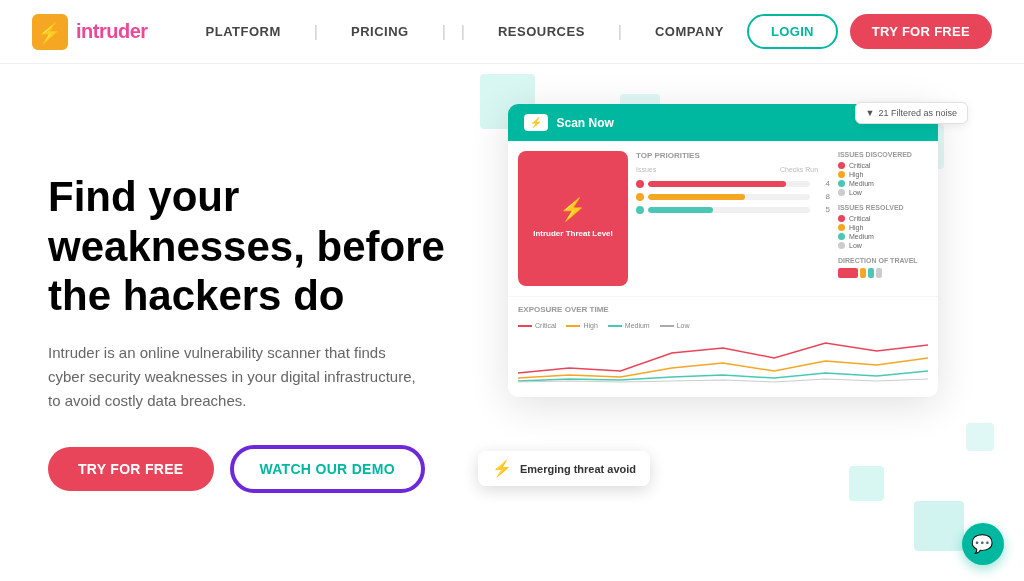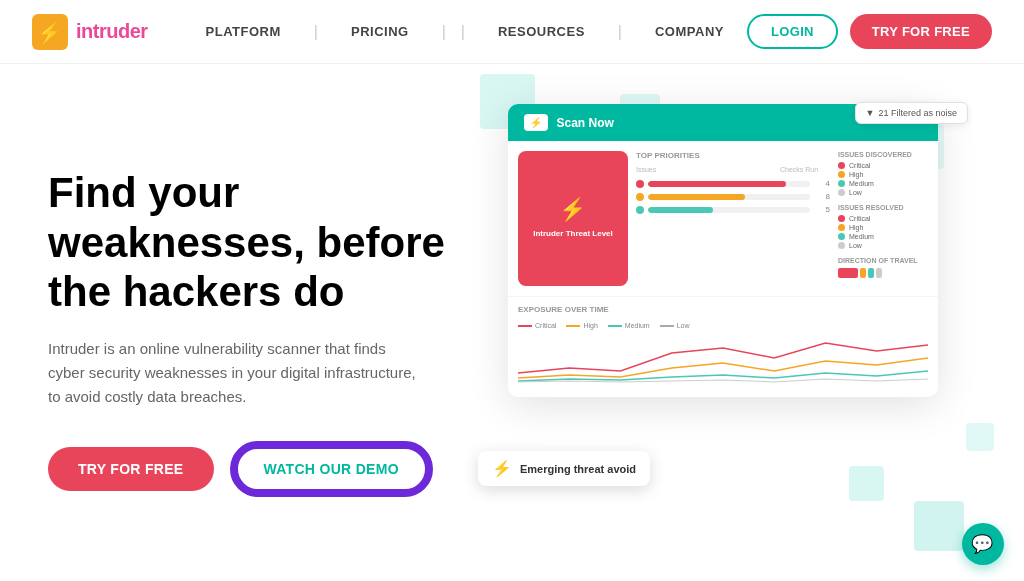--- a/index.html
+++ b/index.html
@@ -145,21 +145,21 @@
       cursor: pointer;
       letter-spacing: 0.3px;
     }
     .btn-demo {
       background: transparent;
       color: #00b8a0;
       font-size: 14px;
       font-weight: 700;
       padding: 12px 26px;
       border-radius: 30px;
-      border: 8px solid #6d28d9;
+      border: 4px solid #6d28d9;
       cursor: pointer;
       letter-spacing: 0.3px;
     }
 
     
     .hero-right {
       flex: 1;
       position: relative;
       height: 100%;
       z-index: 5;

